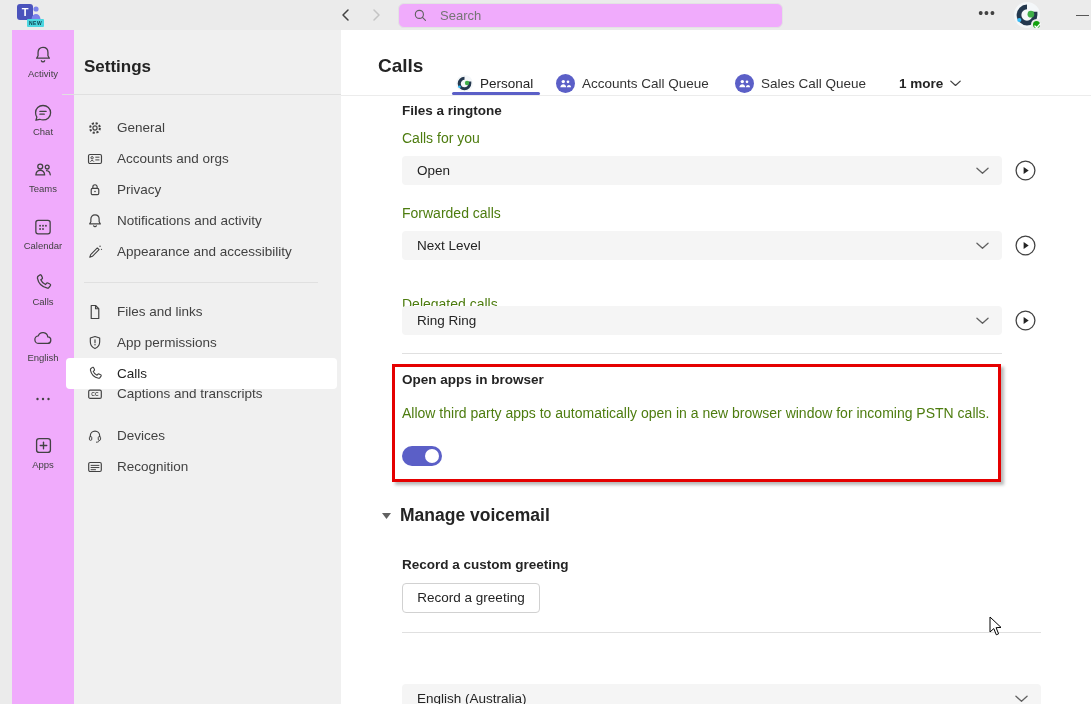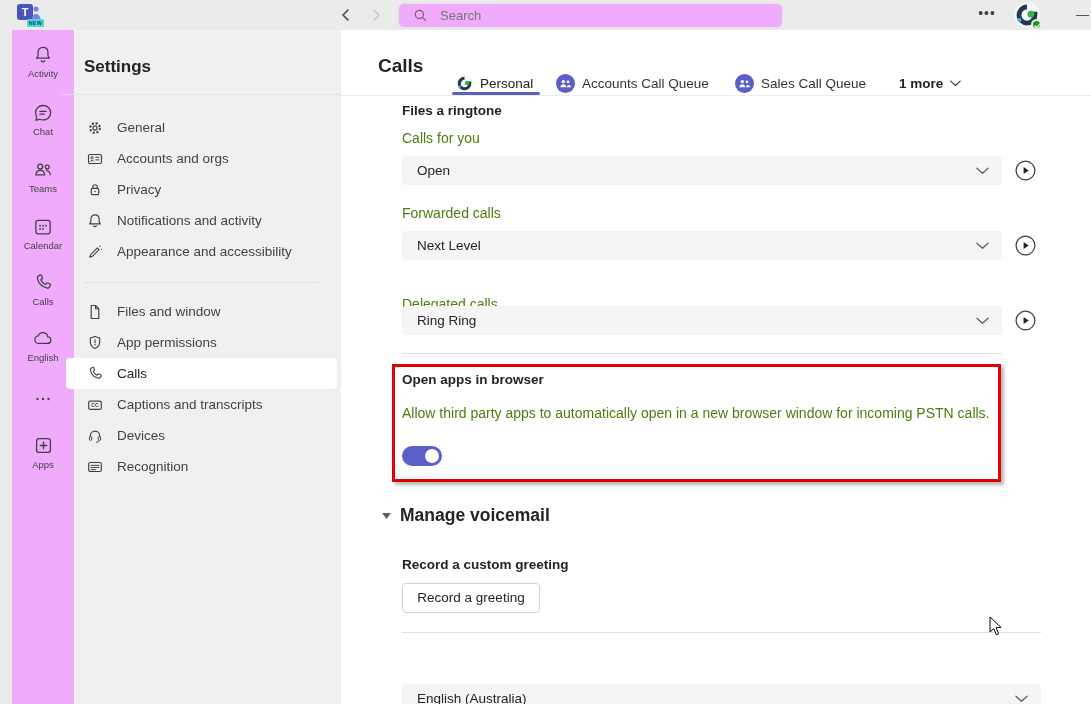--- a/index.html
+++ b/index.html
@@ -250,40 +250,40 @@
       <circle cx="17.2" cy="7" r=".7" fill="#424242"></circle>
     </svg>
     <span>Appearance and accessibility</span>
   </div>
 
   <div class="side-row" style="top:296px">
     <svg width="18" height="18" viewBox="0 0 20 20">
       <path d="M5.8 2.8 h4.8 l3.6 3.6 V17.2 H5.8 Z" fill="none" stroke="#424242" stroke-width="1.3" stroke-linejoin="round"></path>
       <path d="M10.6 2.8 V6.4 h3.6" fill="none" stroke="#424242" stroke-width="1.3" stroke-linejoin="round"></path>
     </svg>
-    <span>Files and window</span>
+    <span>Files and links</span>
   </div>
 
   <div class="side-row" style="top:327px">
     <svg width="18" height="18" viewBox="0 0 20 20">
       <path d="M10 2.8 l5.2 1.7 v4.1 c0 3.9-2.4 6.4-5.2 7.6 -2.8-1.2-5.2-3.7-5.2-7.6 V4.5 Z" fill="none" stroke="#424242" stroke-width="1.3" stroke-linejoin="round"></path>
       <line x1="10" y1="6.6" x2="10" y2="9.6" stroke="#424242" stroke-width="1.3" stroke-linecap="round"></line>
       <circle cx="10" cy="11.9" r=".8" fill="#424242"></circle>
     </svg>
     <span>App permissions</span>
   </div>
 
   <div class="side-row selected" style="top:358px">
     <svg width="18" height="18" viewBox="0 0 24 24">
       <path d="M6.2 4.9 l2.3-1.7 c.6-.4 1.4-.2 1.7.5 l1.1 2.3 c.25.55.06 1.2-.42 1.56 l-1.28 1 c.9 2.3 2.8 4.2 5.1 5.1 l1-1.28 c.36-.48 1-.67 1.56-.42 l2.3 1.1 c.7.3.9 1.1.5 1.7 l-1.7 2.3 c-.36.48-.97.73-1.56.6 -5.5-1.1-9.8-5.4-10.9-10.9 -.12-.6.13-1.2.6-1.56 Z" fill="none" stroke="#424242" stroke-width="1.5" stroke-linejoin="round"></path>
     </svg>
     <span>Calls</span>
   </div>
 
-  <div class="side-row" style="top:389px">
+  <div class="side-row" style="top:378px">
     <svg width="18" height="18" viewBox="0 0 20 20">
       <rect x="3" y="5.6" width="14" height="9.2" rx="1.6" fill="none" stroke="#424242" stroke-width="1.3"></rect>
       <text x="10" y="12.5" font-size="5.6" font-weight="bold" text-anchor="middle" fill="#424242" font-family="Liberation Sans, sans-serif">CC</text>
     </svg>
     <span>Captions and transcripts</span>
   </div>
 
   <div class="side-row" style="top:420px">
     <svg width="18" height="18" viewBox="0 0 20 20">
       <path d="M4.8 11.4 V9.8 a5.2 5.2 0 0 1 10.4 0 v1.6" fill="none" stroke="#424242" stroke-width="1.3"></path>

